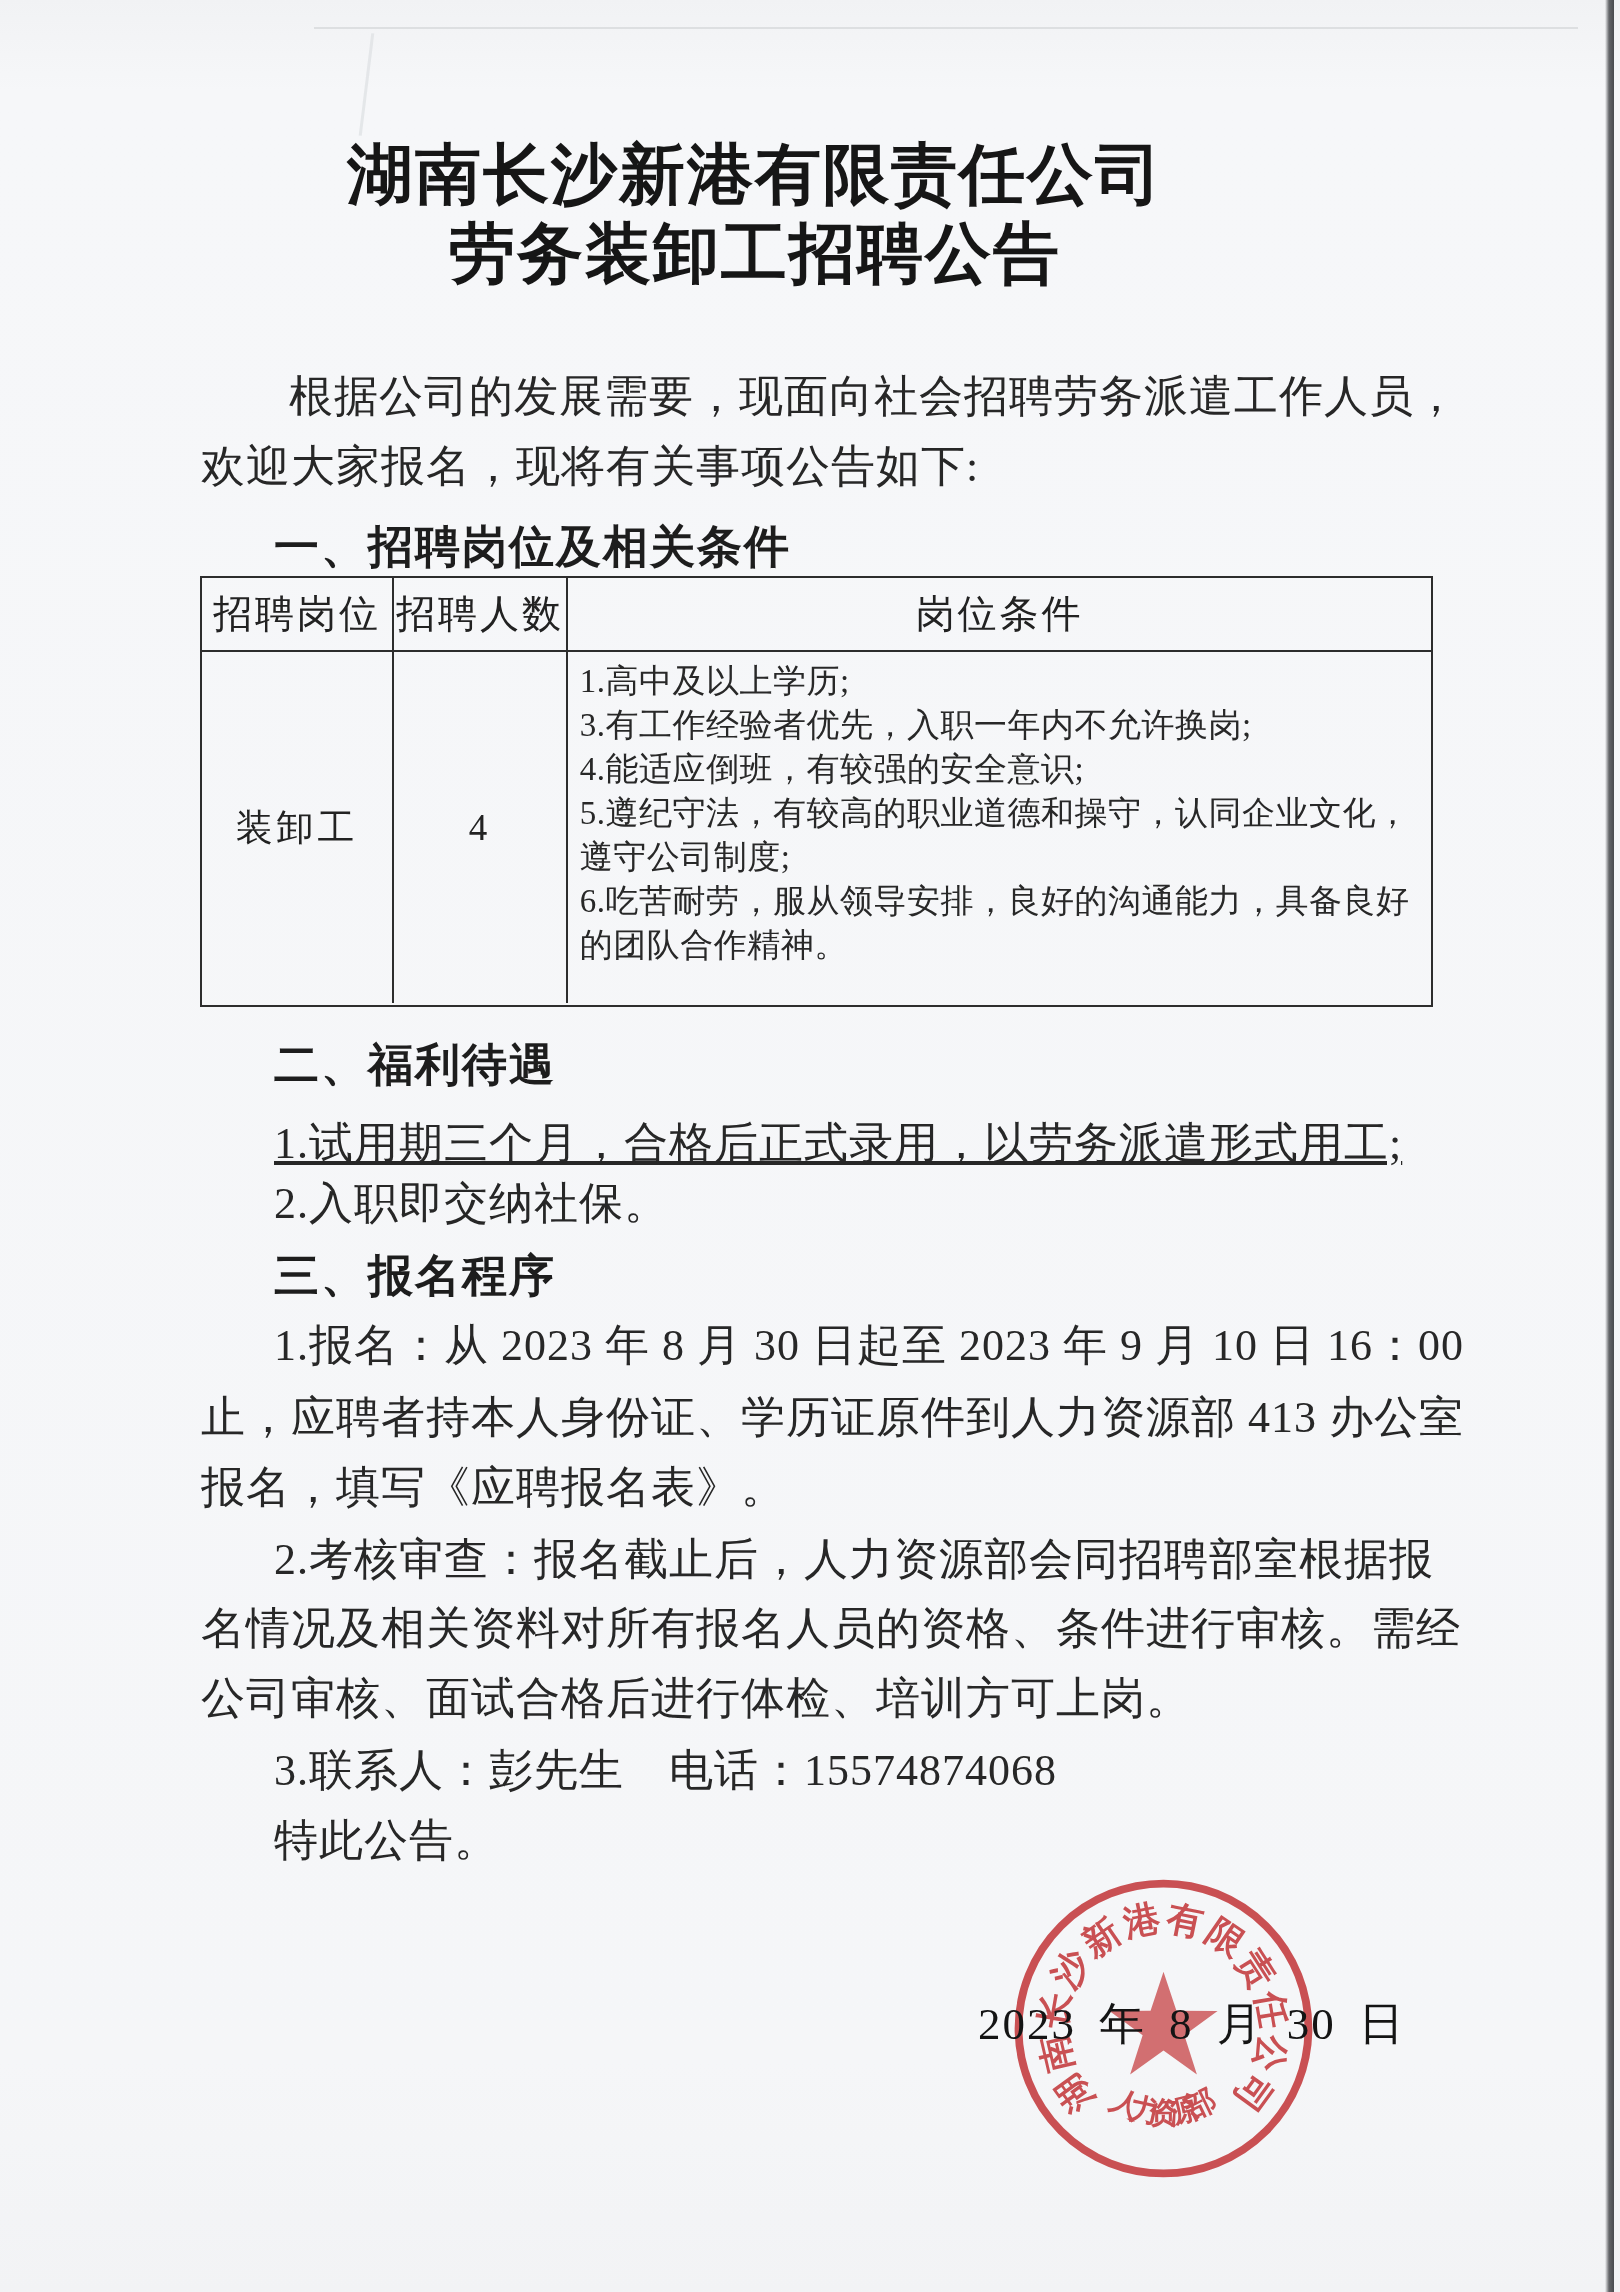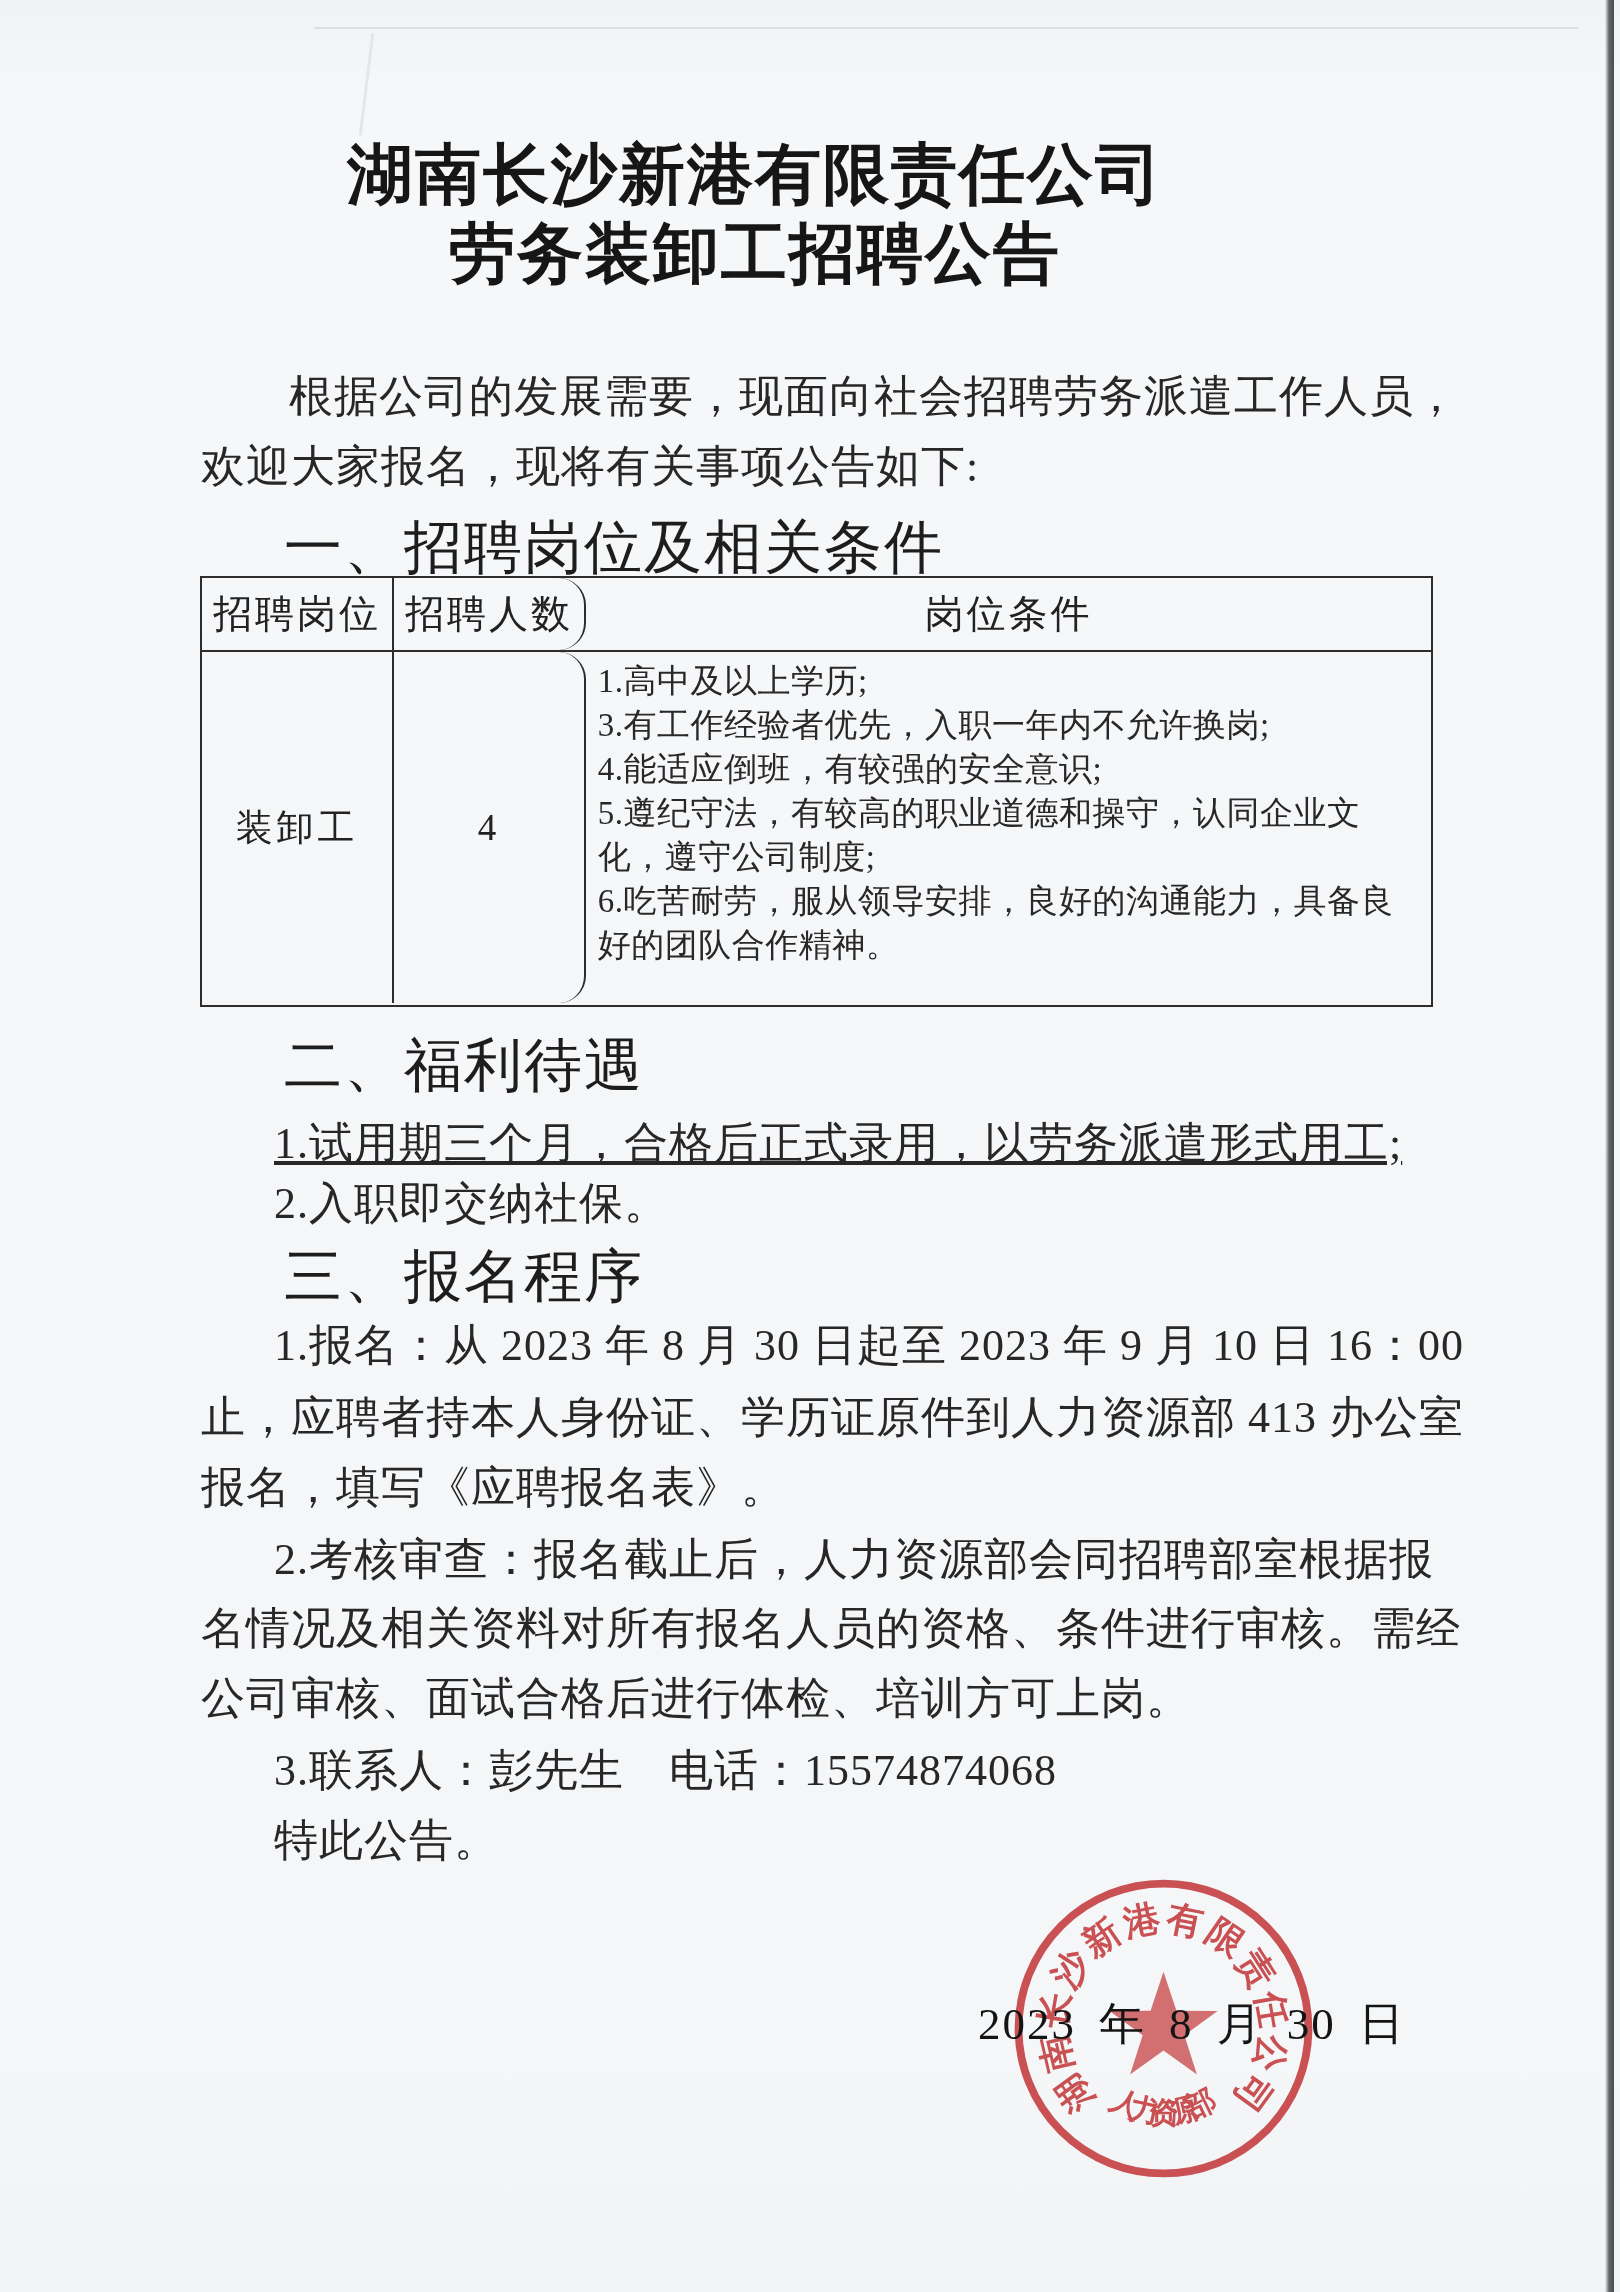--- a/index.html
+++ b/index.html
@@ -19,33 +19,33 @@
   
   .title{position:absolute;left:201px;width:1108px;text-align:center;
     font-weight:700;font-size:66px;line-height:71px;letter-spacing:2px;color:#161616;white-space:nowrap;}
   .title.l1{top:139px;}
   .title.l2{top:218px;}
   
   .line{position:absolute;left:201px;width:1304px;height:57px;line-height:57px;
     font-size:44px;letter-spacing:1px;white-space:nowrap;color:#272727;}
   .indent{left:274px;}
   .indent2{left:289px;}
-  .heading{position:absolute;left:284px;height:57px;line-height:57px;white-space:nowrap;
-    font-family:"Liberation Sans","DejaVu Sans",sans-serif;font-weight:400;
-    font-size:58px;letter-spacing:2px;color:#1d1d1d;}
+  .heading{position:absolute;left:274px;height:57px;line-height:57px;white-space:nowrap;
+    font-family:"Liberation Sans","DejaVu Sans",sans-serif;font-weight:700;
+    font-size:45px;letter-spacing:2px;color:#1d1d1d;}
   
   .jobs-table{position:absolute;left:200px;top:576px;width:1233px;height:431px;
     border:2.9px solid #2d2d2d;box-sizing:border-box;background:transparent;}
   .t-row{display:flex;box-sizing:border-box;}
   .t-header{height:74px;border-bottom:2.9px solid #2d2d2d;}
   .t-data{height:351px;}
   .t-c1{width:192px;border-right:2px solid #2d2d2d;box-sizing:border-box;
     display:flex;align-items:center;justify-content:center;}
-  .t-c2{width:192px;border-right:2px solid #2d2d2d;box-sizing:border-box;
-    display:flex;align-items:center;justify-content:center;border-radius:27px;}
+  .t-c2{width:174px;border-right:2px solid #2d2d2d;box-sizing:border-box;
+    display:flex;align-items:center;justify-content:center;}
   .t-c3{flex:1;box-sizing:border-box;}
   .t-header .t-c3{display:flex;align-items:center;justify-content:center;}
   .th-text{font-size:39px;letter-spacing:2.9px;color:#222;}
   .cell-text{font-size:37px;letter-spacing:3.9px;color:#222;}
   .cond-list{padding:6.9px 9.8px 0 11.8px;}
   .cond{font-size:33px;line-height:44px;letter-spacing:0.5px;color:#282828;}
   
   .date-line{position:absolute;left:978px;top:1996px;height:57px;line-height:57px;
     font-size:45px;letter-spacing:2px;word-spacing:9.8px;color:#141414;white-space:nowrap;z-index:6;}
   .seal{position:absolute;left:997px;top:1862px;width:333px;height:333px;z-index:4;opacity:.88;}

